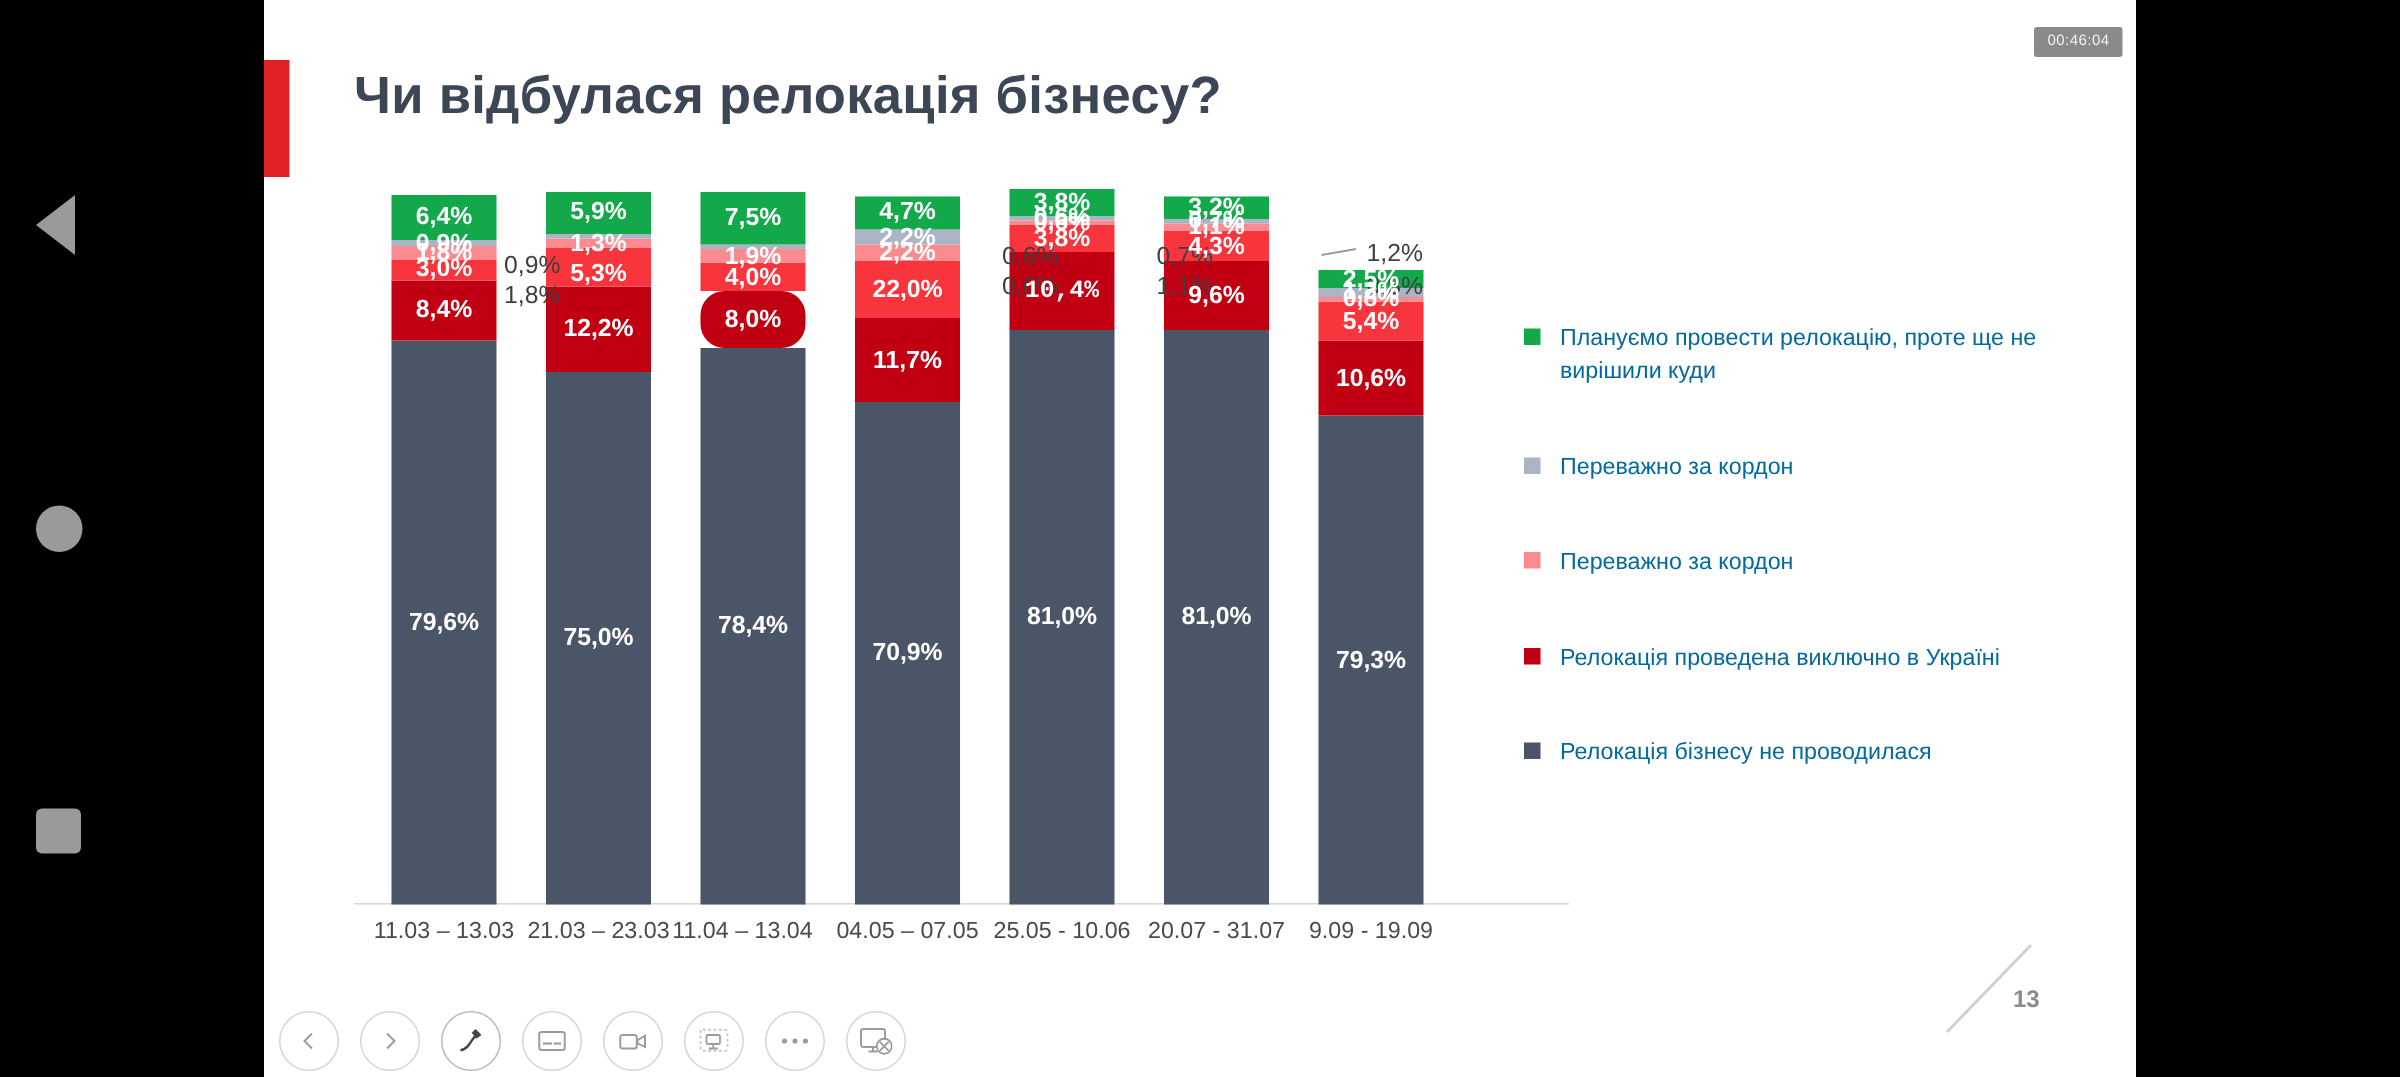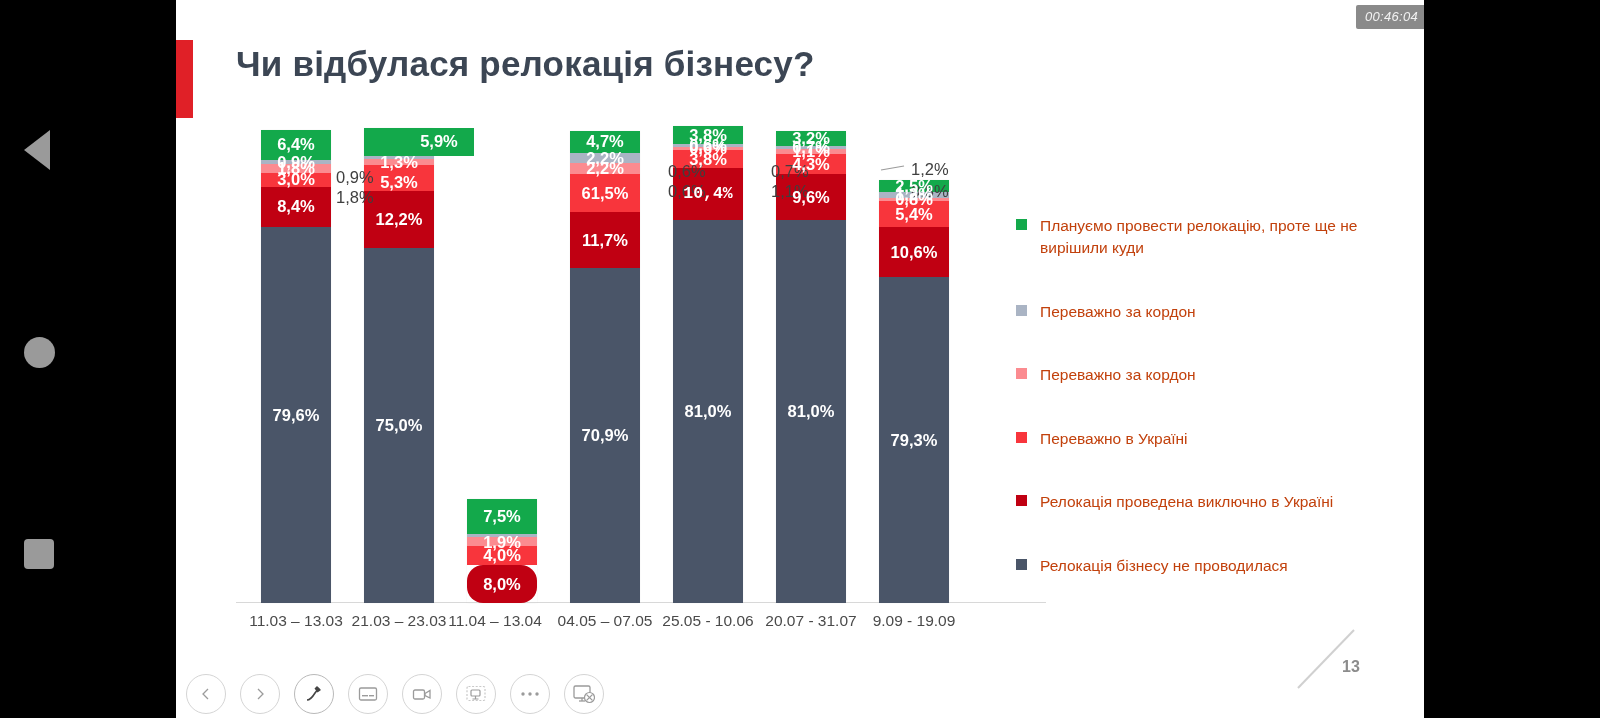--- a/index.html
+++ b/index.html
@@ -43,27 +43,26 @@
     position:absolute;left:0px;top:40px;width:17px;height:78px;background:#e02027;
   }
   #slide-title{
     position:absolute;left:60px;top:44px;
     font-size:35px;font-weight:bold;color:#3c4654;
     letter-spacing:.2px;
     white-space:nowrap;
   }
   
   #timer{
-    position:absolute;left:1180px;top:5px;
+    position:absolute;left:1180px;top:18px;
     background:#8a8a8a;color:#f2f2f2;
-    font-size:13px;
+    font-size:10px;
     padding:4px 9px 5px;
     border-radius:2px;
     letter-spacing:.3px;
-    font-style:italic;
   }
   
   #chart{
     position:absolute;left:60px;top:130px;width:810px;height:510px;
   }
   #plot{
     position:absolute;left:0;top:0;width:810px;height:500px;
   }
   .bar-col{
     position:absolute;bottom:27px;width:70px;
@@ -95,21 +94,21 @@
     font-size:15.5px;color:#4a4a4a;white-space:nowrap;
   }
   
   .leader{position:absolute;stroke:#9b9b9b;fill:none;stroke-width:1.2;}
   
   #legend{
     position:absolute;left:840px;top:215px;width:390px;
   }
   .legend-item{
     position:relative;margin-bottom:41px;padding-left:24px;
-    font-size:15.5px;color:#c2410c;line-height:1.45;
+    font-size:15.5px;color:#0369a1;line-height:1.45;
   }
   .legend-swatch{
     position:absolute;left:0;top:4px;width:11px;height:11px;
   }
   
   #diag{
     position:absolute;left:1120px;top:628px;width:60px;height:62px;
     overflow:visible;
   }
   #pagenum{
@@ -185,28 +184,31 @@
             <div class="seg" style="height: 57.706px; background: rgb(192, 0, 18);">
               <span>12,2%</span>
             </div>
             <div class="seg" style="height: 25.069px; background: rgb(248, 53, 60); align-items: flex-end;">
               <span>5,3%</span>
             </div>
             <div class="seg tiny" style="height: 6.149px; background: rgb(251, 139, 144);">
               <span>1,3%</span>
             </div>
             <div class="seg" style="height: 3.784px; background: rgb(170, 180, 196);"></div>
-            <div class="seg" style="height: 27.907px; background: rgb(19, 169, 75); padding-left: 40px;">
+            <div class="seg" style="height: 27.907px; background: rgb(19, 169, 75);">
               <span>5,9%</span>
             </div>
           </div>
         </div>
         <div class="xlabel" style="left: 98px;">21.03 – 23.03</div>
         <div class="bar-col" style="left: 231px;">
           <div class="bar">
+            <div class="seg" style="height: 370.832px; background: rgb(74, 85, 104);">
+              <span>78,4%</span>
+            </div>
             <div class="seg" style="height: 37.84px; background: rgb(192, 0, 18); border-radius: 16px;">
               <span>8,0%</span>
             </div>
             <div class="seg tiny" style="height: 18.92px; background: rgb(248, 53, 60); text-decoration: underline;">
               <span>4,0%</span>
             </div>
             <div class="seg tiny" style="height: 8.987px; background: rgb(251, 139, 144);">
               <span>1,9%</span>
             </div>
             <div class="seg" style="height: 3.311px; background: rgb(170, 180, 196);"></div>
@@ -218,21 +220,21 @@
         <div class="xlabel" style="left: 194px;">11.04 – 13.04</div>
         <div class="bar-col" style="left: 334px;">
           <div class="bar">
             <div class="seg" style="height: 335.357px; background: rgb(74, 85, 104);">
               <span>70,9%</span>
             </div>
             <div class="seg" style="height: 55.341px; background: rgb(192, 0, 18);">
               <span>11,7%</span>
             </div>
             <div class="seg" style="height: 38.786px; background: rgb(248, 53, 60);">
-              <span>61,5%</span>
+              <span>22,0%</span>
             </div>
             <div class="seg tiny" style="height: 10.406px; background: rgb(251, 139, 144);">
               <span>2,2%</span>
             </div>
             <div class="seg tiny" style="height: 10.406px; background: rgb(170, 180, 196);">
               <span>2,2%</span>
             </div>
             <div class="seg" style="height: 22.231px; background: rgb(19, 169, 75);">
               <span>4,7%</span>
             </div>
@@ -316,21 +318,20 @@
         <div class="out-label" style="left: 535px; top: 52px;">1,1%</div>
         <div class="out-label" style="left: 675px; top: 30px;">1,2%</div>
         <div class="out-label" style="left: 675px; top: 52px;">0,8%</div>
       </div>
   </div>
 
   <div id="legend">
       <div class="legend-item"><span class="legend-swatch" style="background: rgb(19, 169, 75);"></span><span>Плануємо провести релокацію, проте ще не вирішили куди</span></div>
       <div class="legend-item"><span class="legend-swatch" style="background: rgb(170, 180, 196);"></span><span>Переважно за кордон</span></div>
       <div class="legend-item"><span class="legend-swatch" style="background: rgb(251, 139, 144);"></span><span>Переважно за кордон</span></div>
-      <div class="legend-item"><span class="legend-swatch" style="background: rgb(248, 53, 60);"></span><span>Переважно в Україні</span></div>
       <div class="legend-item"><span class="legend-swatch" style="background: rgb(192, 0, 18);"></span><span>Релокація проведена виключно в Україні</span></div>
       <div class="legend-item"><span class="legend-swatch" style="background: rgb(74, 85, 104);"></span><span>Релокація бізнесу не проводилася</span></div>
     </div>
 
   <svg id="diag" viewBox="0 0 60 62">
     <line x1="2" y1="60" x2="58" y2="2" stroke="#d0d0d0" stroke-width="2"></line>
   </svg>
   <div id="pagenum">13</div>
 
   <div id="toolbar">

